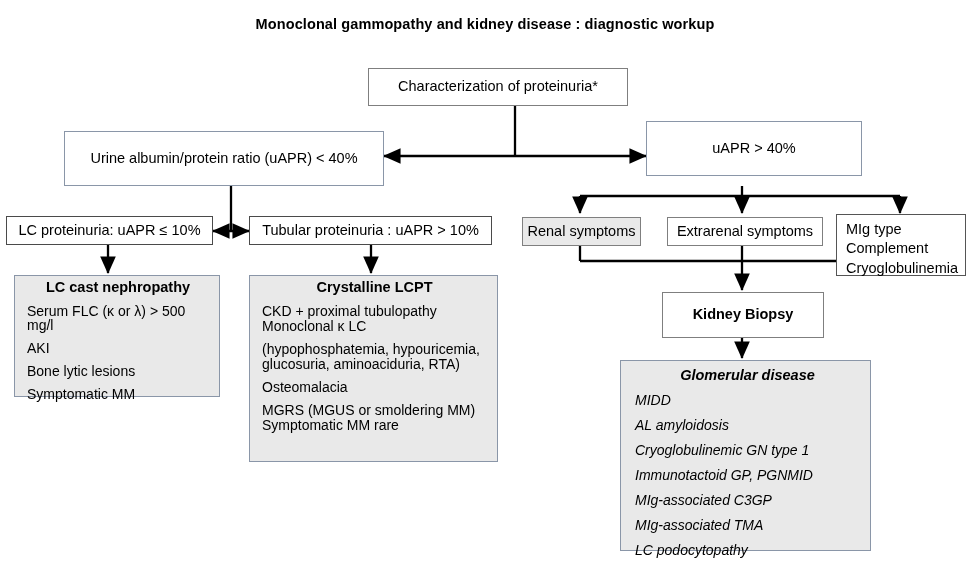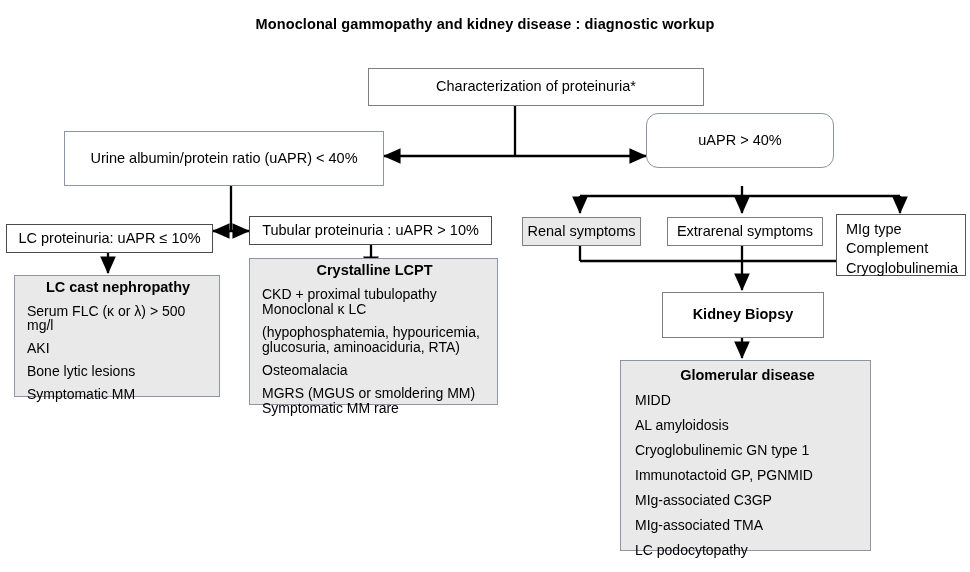--- a/index.html
+++ b/index.html
@@ -53,21 +53,21 @@
     margin-bottom:9px;
   }
   .panel .ln{margin:0 0 9px 0;}
   .panel .ln.tight{margin-bottom:1px;}
   .panel .ln:last-child{margin-bottom:0;}
 
   .listbox{
     position:absolute;box-sizing:border-box;
     border:1.4px solid #8a96a8;background:#e9e9e9;
     padding:7px 10px 9px 14px;
-    font-size:14px;line-height:1.0;
+    font-size:14px;line-height:1.0;font-style:italic;
   }
   .listbox .head{text-align:center;font-weight:bold;font-size:14.5px;margin-bottom:10px;}
   .listbox .ln{margin:0 0 11px 0;}
   .listbox .ln:last-child{margin-bottom:0;}
 
   .mligbox{
     position:absolute;box-sizing:border-box;
     border:1.3px solid #555;background:#fff;
     padding:5px 8px 14px 9px;
     font-size:14.5px;line-height:1.33;
@@ -116,33 +116,33 @@
       <line x1="580" y1="261" x2="836" y2="261"></line>
 
       <line x1="742" y1="246" x2="742" y2="261"></line>
 
       <line x1="742" y1="261" x2="742" y2="290" marker-end="url(#ah)"></line>
 
       <line x1="742" y1="338" x2="742" y2="358" marker-end="url(#ah)"></line>
     </g>
   </svg>
 
-  <div class="box b-dark-border" style="left:368px;top:68px;width:336px;height:38px;">
+  <div class="box b-dark-border" style="left:368px;top:68px;width:260px;height:38px;">
     <span>Characterization of proteinuria*</span>
   </div>
 
   <div class="box b-gray-border" style="left:64px;top:131px;width:320px;height:55px;">
     <span>Urine albumin/protein ratio (uAPR) &lt; 40%</span>
   </div>
 
-  <div class="box b-gray-border" style="left:646px;top:113px;width:188px;height:55px;border-radius:12px;">
+  <div class="box b-gray-border" style="left:646px;top:121px;width:216px;height:55px;">
     <span>uAPR &gt; 40%</span>
   </div>
 
-  <div class="box b-black-border" style="left:6px;top:224px;width:207px;height:29px;">
+  <div class="box b-black-border" style="left:6px;top:216px;width:207px;height:29px;">
     <span>LC proteinuria: uAPR ≤ 10%</span>
   </div>
 
   <div class="box b-black-border" style="left:249px;top:216px;width:243px;height:29px;">
     <span>Tubular proteinuria : uAPR &gt; 10%</span>
   </div>
 
   <div class="box b-dark-border fill-gray" style="left:522px;top:217px;width:119px;height:29px;">
     <span>Renal symptoms</span>
   </div>
@@ -162,21 +162,21 @@
   </div>
 
   <div class="panel" style="left:14px;top:275px;width:206px;height:122px;">
     <div class="head">LC cast nephropathy</div>
     <div class="ln">Serum FLC (κ or λ) &gt; 500 mg/l</div>
     <div class="ln">AKI</div>
     <div class="ln">Bone lytic lesions</div>
     <div class="ln">Symptomatic MM</div>
   </div>
 
-  <div class="panel" style="left:249px;top:258px;width:249px;height:147px;">
+  <div class="panel" style="left:249px;top:275px;width:249px;height:187px;">
     <div class="head">Crystalline LCPT</div>
     <div class="ln tight">CKD + proximal tubulopathy</div>
     <div class="ln">Monoclonal κ LC</div>
     <div class="ln tight">(hypophosphatemia, hypouricemia,</div>
     <div class="ln">glucosuria, aminoaciduria, RTA)</div>
     <div class="ln">Osteomalacia</div>
     <div class="ln tight">MGRS (MGUS or smoldering MM)</div>
     <div class="ln">Symptomatic MM rare</div>
   </div>
 

